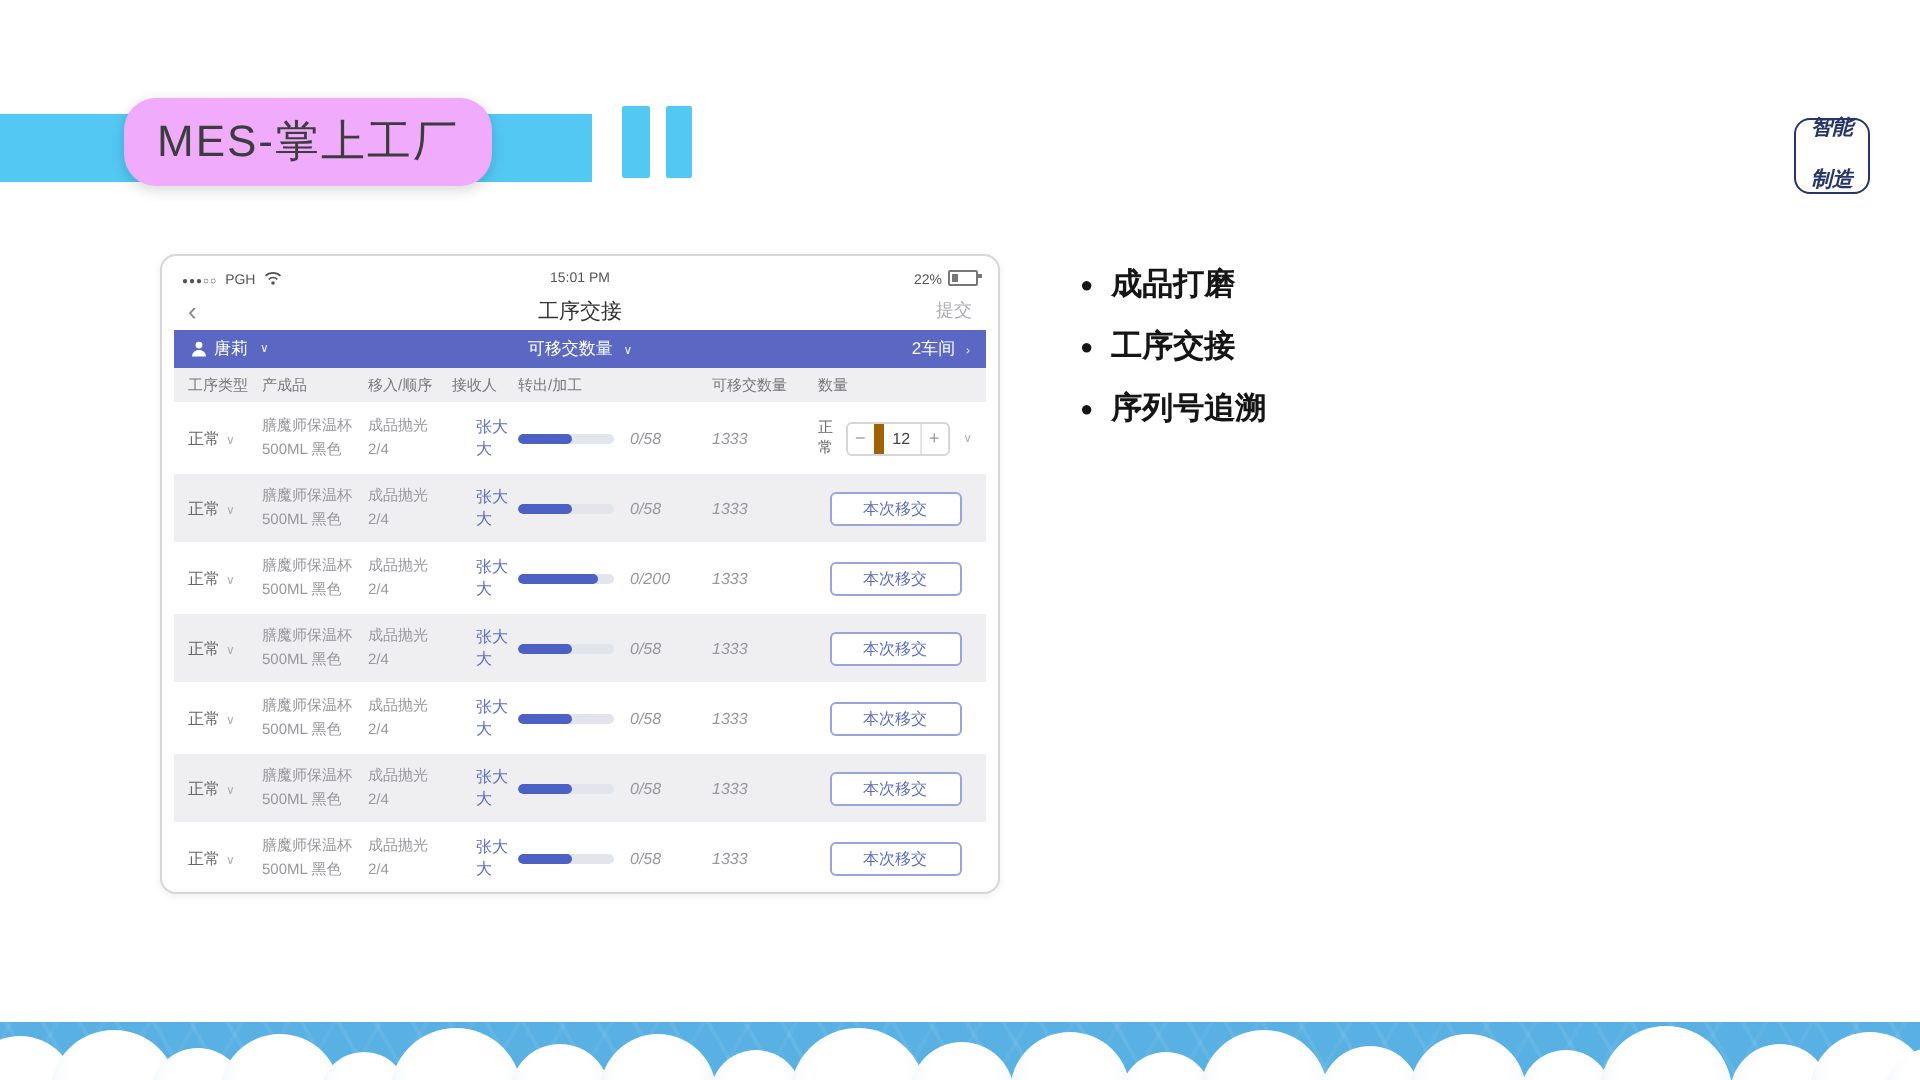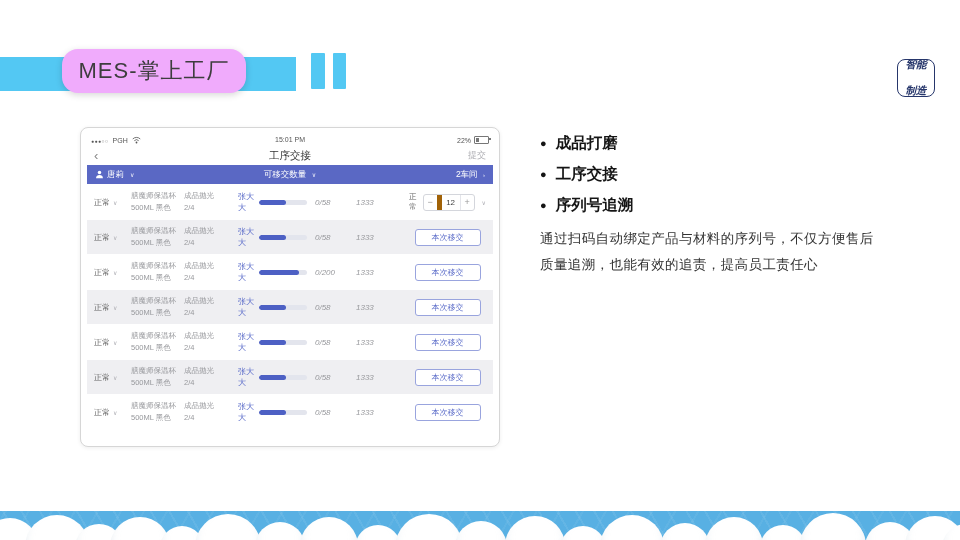--- a/index.html
+++ b/index.html
@@ -142,20 +142,29 @@
         <span class="ctr">
           <span>可移交数量</span>
           <span class="chev">∨</span>
         </span>
         <span style="z-index:1;">
           <span>2车间</span>
           <span class="chev">›</span>
         </span>
       </div>
 
+      <div class="thead">
+        <span>工序类型</span>
+        <span>产成品</span>
+        <span>移入/顺序</span>
+        <span>接收人</span>
+        <span>转出/加工</span>
+        <span>可移交数量</span>
+        <span>数量</span>
+      </div>
 
       <div class="tbody">
   <div class="trow has-stepper">
     <div class="cell-type">
       <span>正常</span><span class="chev">∨</span>
     </div>
     <div class="two-line">
       <div>膳魔师保温杯</div>
       <div>500ML 黑色</div>
     </div>
@@ -355,21 +364,20 @@
       <h3>
           <span class="dot">●</span>
           <span>工序交接</span>
         </h3>
     </div>
     <div class="feat">
       <h3>
           <span class="dot">●</span>
           <span>序列号追溯</span>
         </h3>
-      <p>通过扫码自动绑定产品与材料的序列号，不仅方便售后质量追溯，也能有效的追责，提高员工责任心</p>
     </div>
   </div>
 
   <div class="footer-band"></div>
   <div>
     <div class="cloud" style="left:-18px;width:56px;height:56px;bottom:-34px;"></div>
     <div class="cloud" style="left:25px;width:64px;height:64px;bottom:-39px;"></div>
     <div class="cloud" style="left:75px;width:48px;height:48px;bottom:-32px;"></div>
     <div class="cloud" style="left:110px;width:60px;height:60px;bottom:-37px;"></div>
     <div class="cloud" style="left:160px;width:44px;height:44px;bottom:-30px;"></div>

